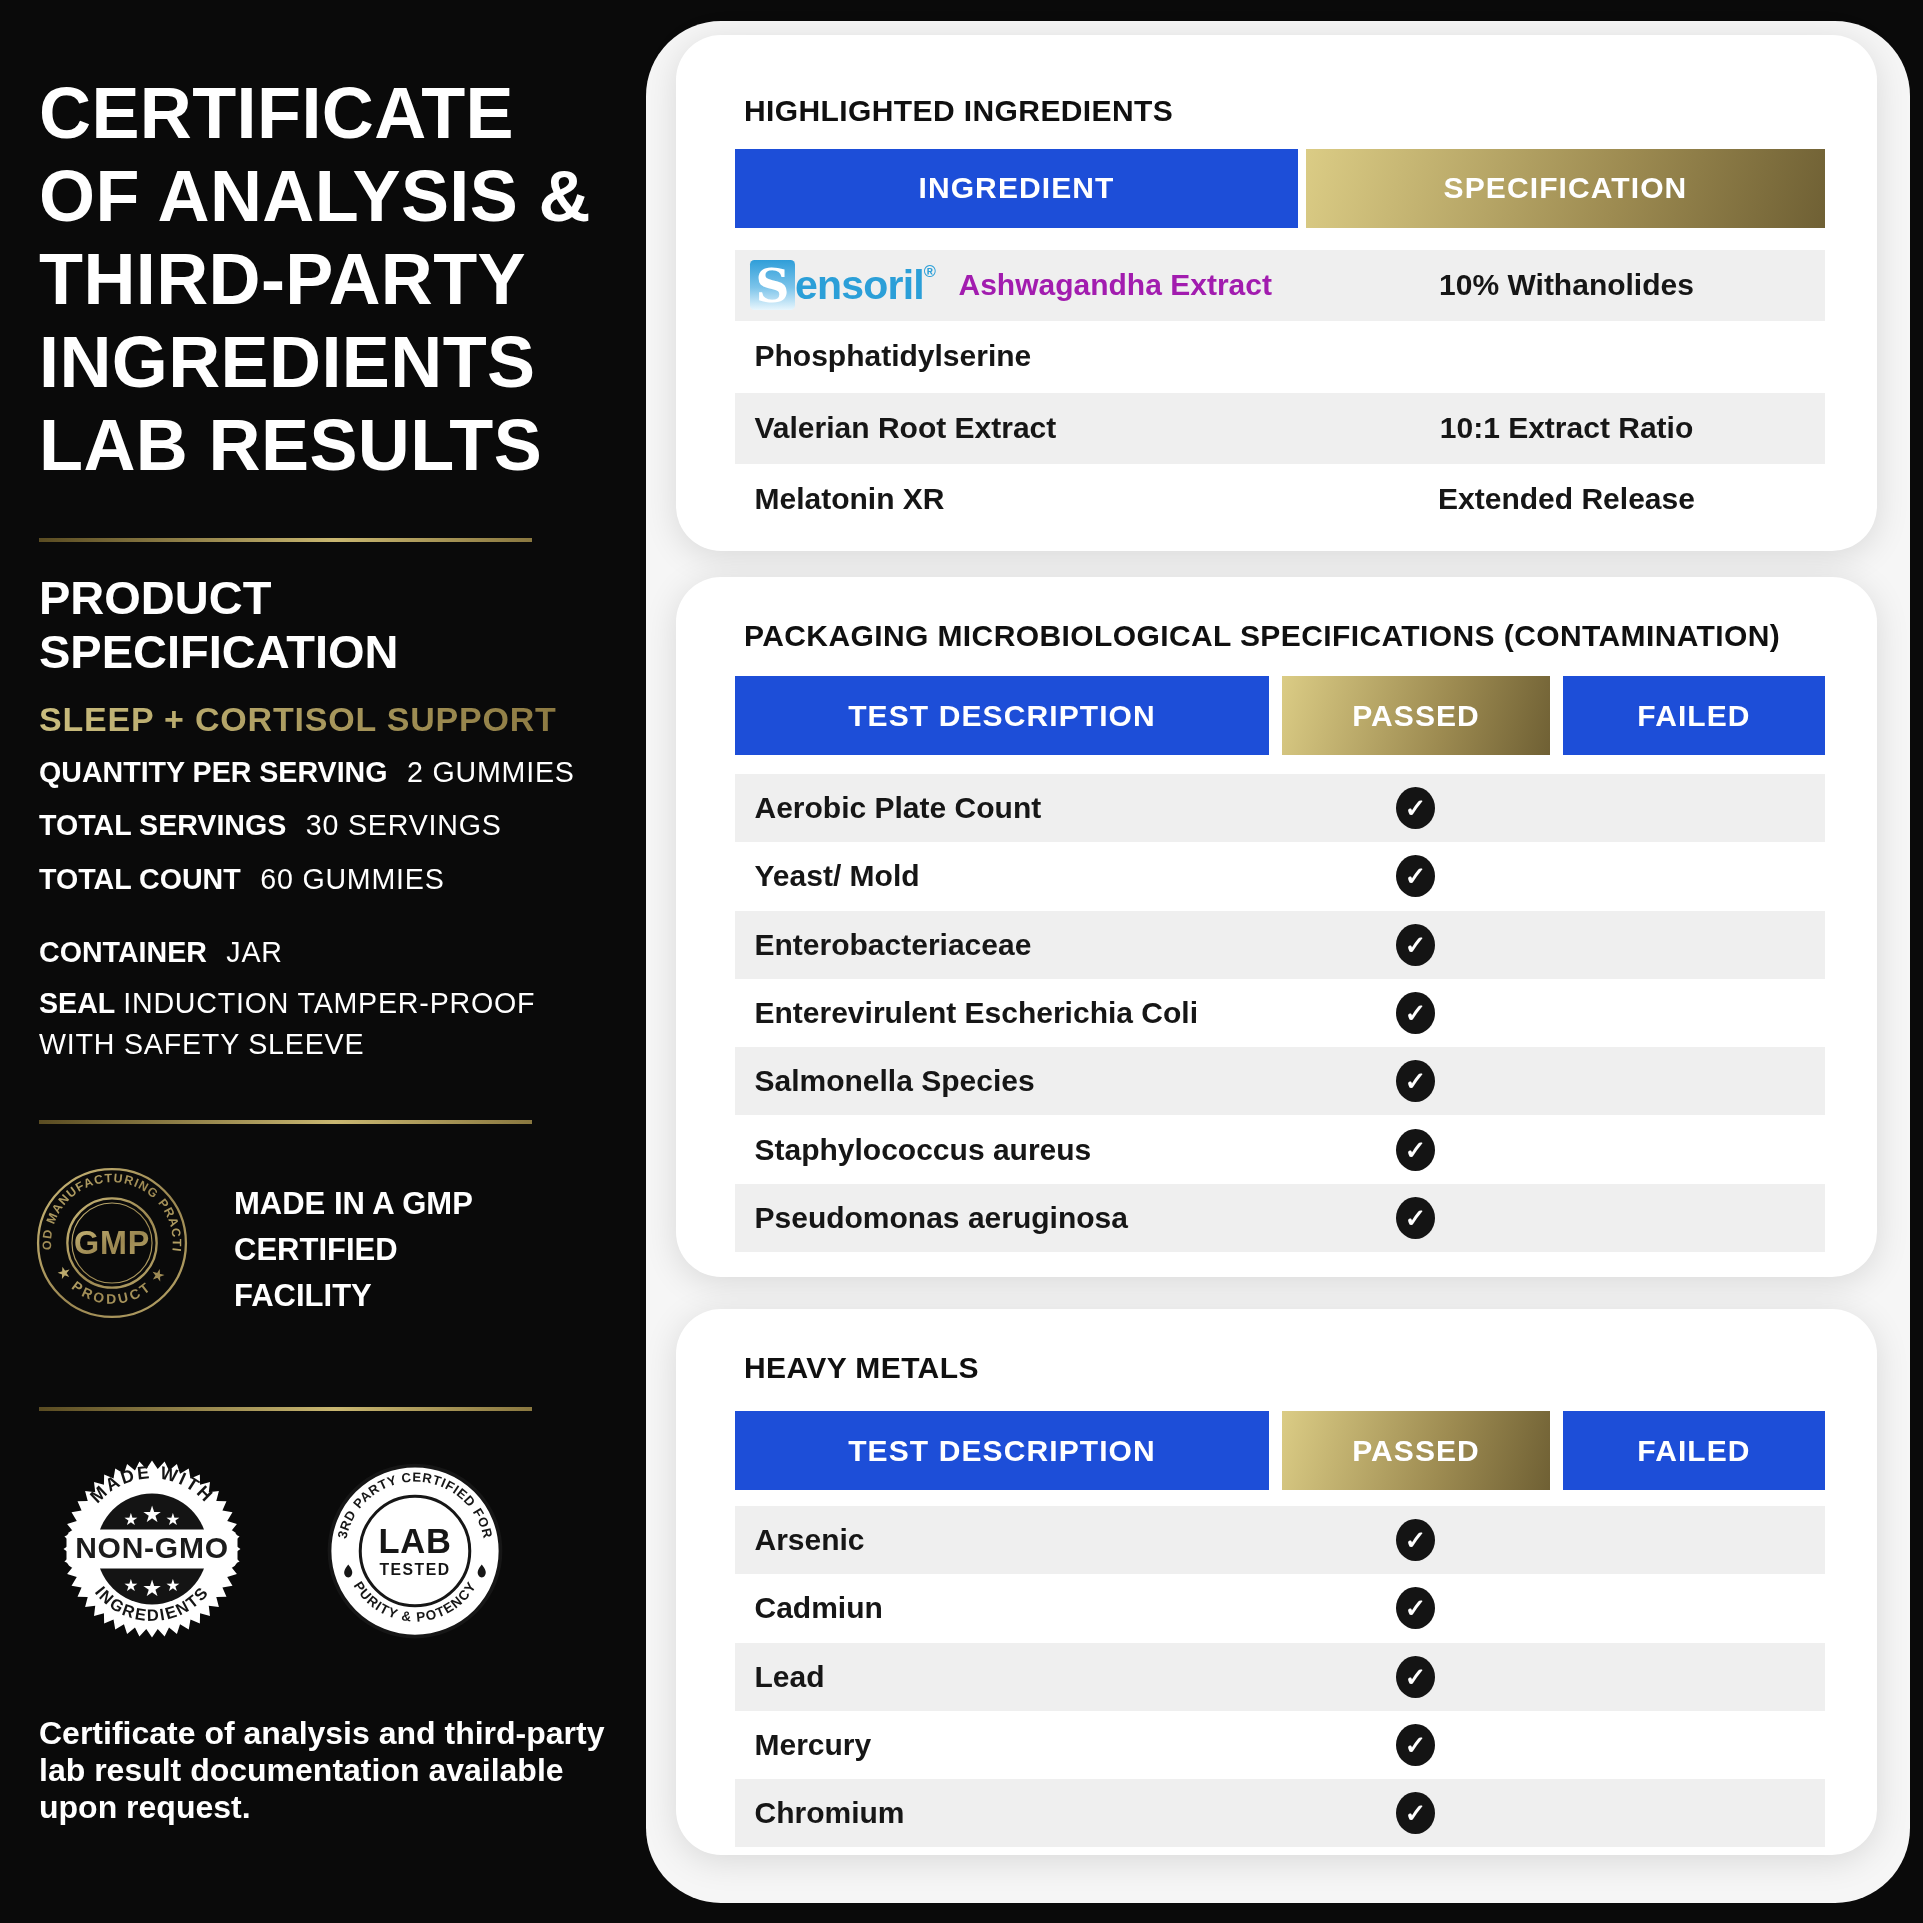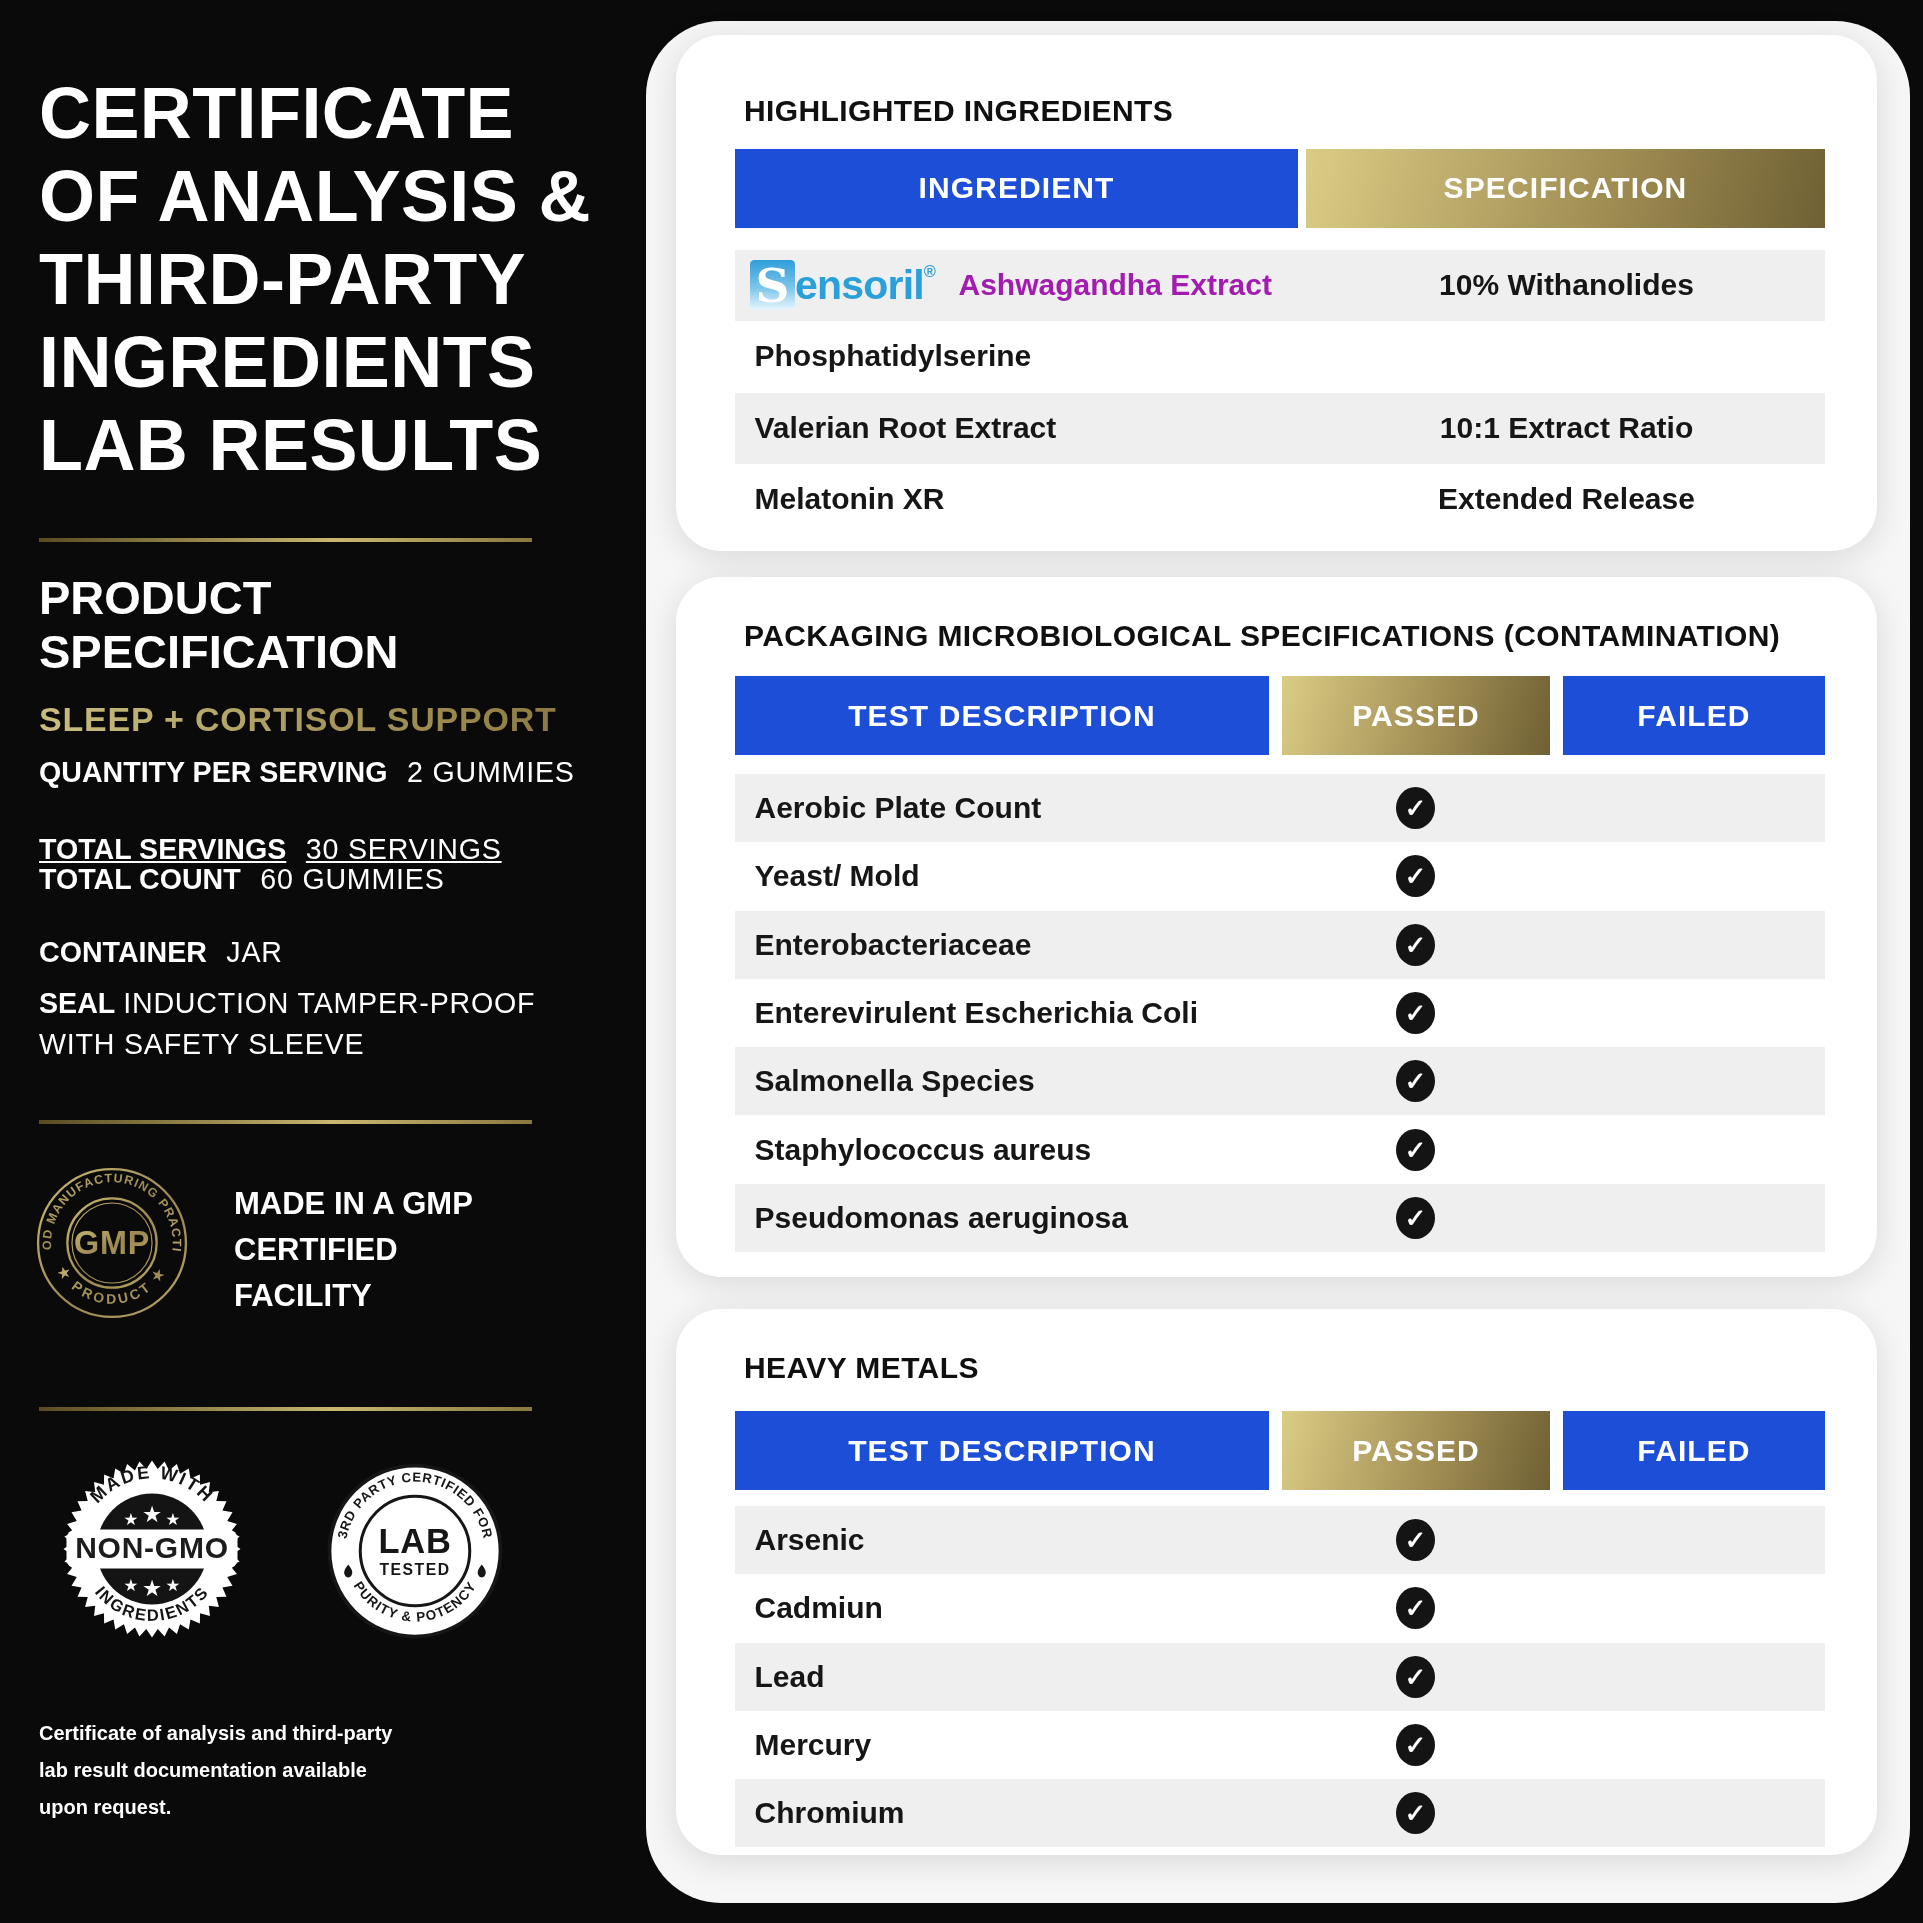--- a/index.html
+++ b/index.html
@@ -18,21 +18,21 @@
             -webkit-background-clip:text;background-clip:text;
             -webkit-text-fill-color:transparent;}
   .srow{position:absolute;left:39px;font-size:28.6px;white-space:nowrap;}
   .srow .lbl{font-weight:800;}
   .srow .val{font-weight:400;margin-left:19.5px;letter-spacing:0.8px;}
   .sealrow{position:absolute;left:39px;width:526px;font-size:28.6px;line-height:41px;}
   .gmp-svg{position:absolute;left:35px;top:1166px;}
   .gmp-caption{position:absolute;left:234px;top:1181px;font-size:31px;font-weight:800;
                line-height:46px;color:#fff;}
   .badge-svg{position:absolute;}
-  .footer{position:absolute;left:39px;top:1715px;font-size:20px;font-weight:700;
+  .footer{position:absolute;left:39px;top:1715px;font-size:32px;font-weight:700;
           line-height:37px;color:#fff;}
   
   .rcontainer{position:absolute;left:646px;top:21px;width:1264px;height:1882px;
               background:#f6f6f6;border-radius:75px;}
   .card{position:absolute;left:30px;width:1201px;background:#fff;border-radius:45px;
         box-shadow:0 6px 34px rgba(0,0,0,.12);}
   .card1{top:13.5px;height:516px;}
   .card2{top:556px;height:700px;}
   .card3{top:1288px;height:546px;}
   .ctitle{position:absolute;left:68px;font-size:30px;font-weight:800;color:#101010;
@@ -77,21 +77,21 @@
   <div class="ps-title">
     <div>PRODUCT</div>
     <div>SPECIFICATION</div>
   </div>
 
   <div class="subtitle">SLEEP + CORTISOL SUPPORT</div>
 
   <div class="srow" style="top:756px;">
     <span class="lbl">QUANTITY PER SERVING</span><span class="val">2 GUMMIES</span>
   </div>
-  <div class="srow" style="top:833px;text-decoration:underline;">
+  <div class="srow" style="top:809px;">
     <span class="lbl">TOTAL SERVINGS</span><span class="val">30 SERVINGS</span>
   </div>
   <div class="srow" style="top:863px;">
     <span class="lbl">TOTAL COUNT</span><span class="val">60 GUMMIES</span>
   </div>
 
   <div class="srow" style="top:936px;">
     <span class="lbl">CONTAINER</span><span class="val">JAR</span>
   </div>
   <div class="sealrow" style="top:983px;">

